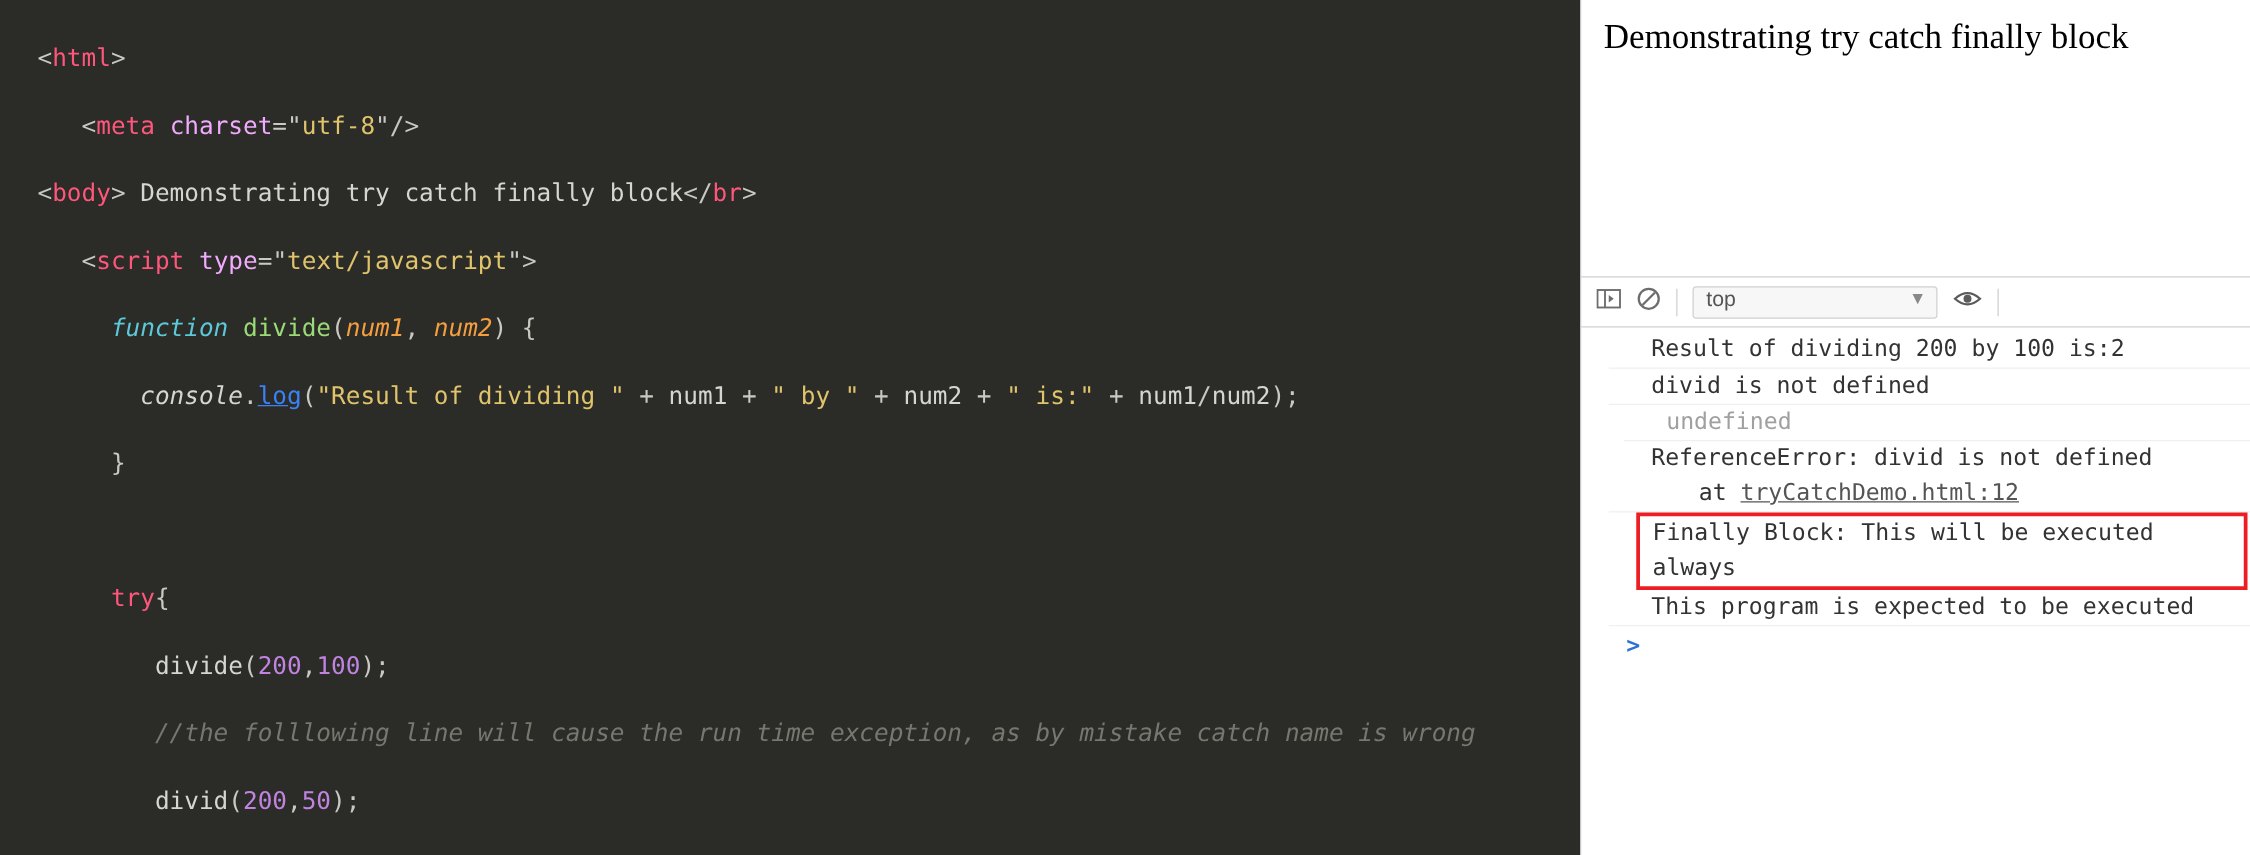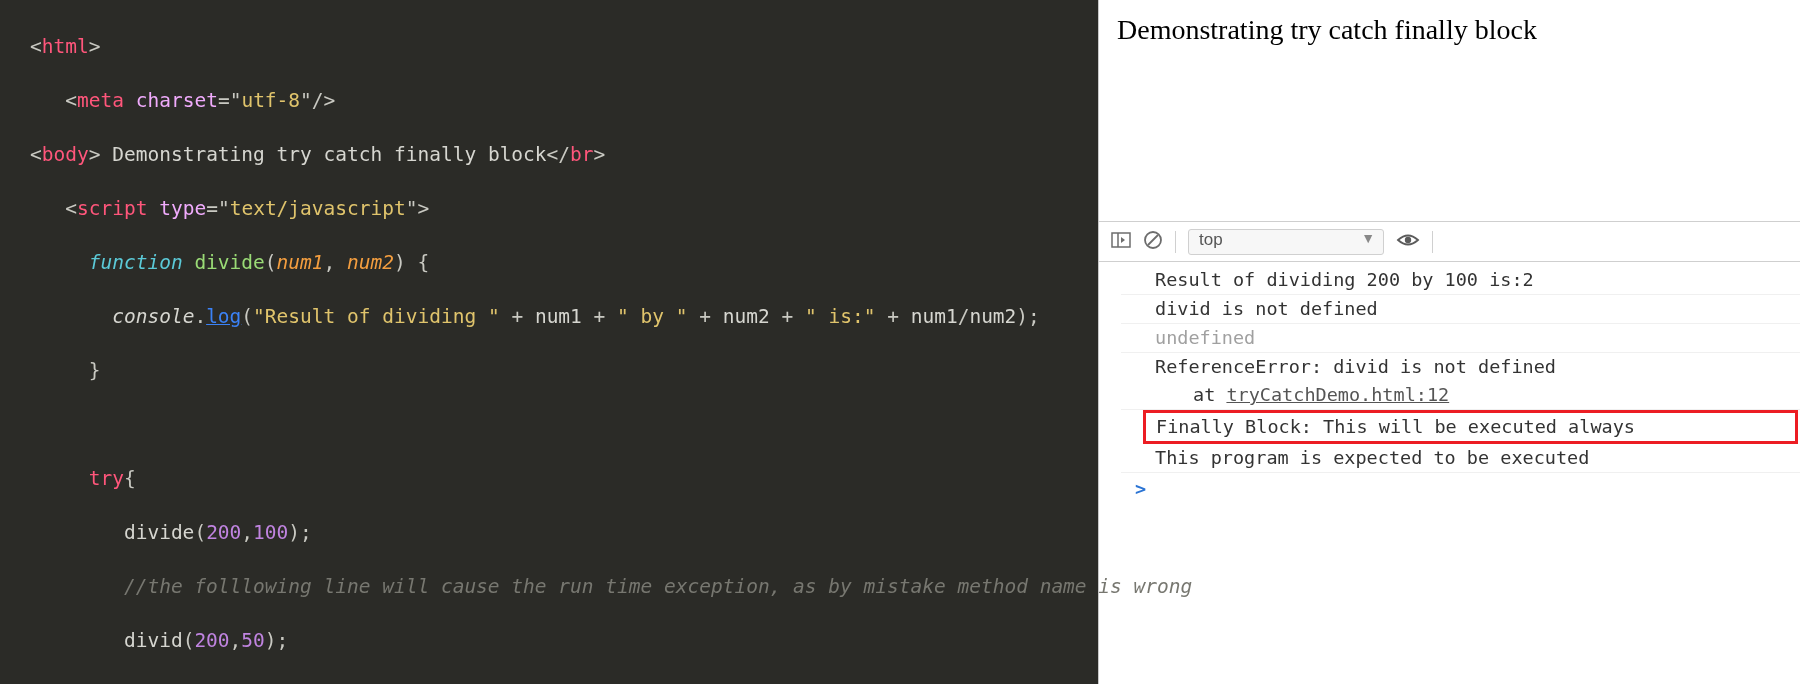--- a/index.html
+++ b/index.html
@@ -9,21 +9,21 @@
     display: flex;
     width: 1800px;
     height: 684px;
     overflow: hidden;
   }
 
   
   .editor {
     background: #2b2b27;
     color: #ddd;
-    width: 1098px;
+    width: 1264px;
     height: 100%;
     padding: 6px 0 0 30px;
     font-size: 19.5px;
     line-height: 27px;
     white-space: pre;
     letter-spacing: 0px;
     position: relative;
   }
   .editor .line { display: block; }
 
@@ -108,21 +108,21 @@
 
   .dt-log {
     flex: 1;
     font-family: Menlo, Consolas, monospace;
     font-size: 18.5px;
     line-height: 28px;
     padding-top: 4px;
     padding-left: 22px;
   }
   .log-row { padding: 0 0 0 34px; border-bottom: 1px solid #f0f0f0; }
-  .log-row.dim { color:#a0a0a0; }
+  .log-row.dim { color:#a0a0a0;margin-left:12px; }
   .log-row a { color:#555; text-decoration: underline; }
   .log-row.stack { padding-left: 34px; }
   .log-row.stack .at { padding-left: 38px; display:block; }
   .log-row.highlight {
     border: 3px solid #ec1d23;
     margin: 0 2px 0 22px;
     padding-left: 10px;
   }
   .prompt { color:#2b74d4; padding: 2px 0 0 14px; font-weight:bold; }
 </style>
@@ -133,21 +133,21 @@
 <span class="line"><span class="punct">&lt;</span><span class="tag">html</span><span class="punct">&gt;</span></span>
 <span class="line">   <span class="punct">&lt;</span><span class="tag">meta</span><span> </span><span class="attrn">charset</span><span class="punct">=</span><span class="punct">"</span><span class="attrv">utf-8</span><span class="punct">"</span><span class="punct">/&gt;</span></span>
 <span class="line"><span class="punct">&lt;</span><span class="tag">body</span><span class="punct">&gt;</span><span class="text"> Demonstrating try catch finally block</span><span class="punct">&lt;/</span><span class="tag">br</span><span class="punct">&gt;</span></span>
 <span class="line">   <span class="punct">&lt;</span><span class="tag">script</span><span> </span><span class="attrn">type</span><span class="punct">=</span><span class="punct">"</span><span class="attrv">text/javascript</span><span class="punct">"</span><span class="punct">&gt;</span></span>
 <span class="line">     <span class="fnword">function</span> <span class="fname">divide</span><span class="punct">(</span><span class="param">num1</span><span class="punct">, </span><span class="param">num2</span><span class="punct">) </span><span class="punct">{</span></span>
 <span class="line">       <span class="obj">console</span><span class="punct">.</span><span class="method">log</span><span class="punct">(</span><span class="str">"Result of dividing "</span><span class="punct"> + </span><span class="var">num1</span><span class="punct"> + </span><span class="str">" by "</span><span class="punct"> + </span><span class="var">num2</span><span class="punct"> + </span><span class="str">" is:"</span><span class="punct"> + </span><span class="var">num1</span><span class="punct">/</span><span class="var">num2</span><span class="punct">);</span></span>
 <span class="line">     <span class="punct">}</span></span>
 <span class="line"> </span>
 <span class="line">     <span class="kw">try</span><span class="punct">{</span></span>
 <span class="line">        <span class="ident">divide</span><span class="punct">(</span><span class="num">200</span><span class="punct">,</span><span class="num">100</span><span class="punct">);</span></span>
-<span class="line">        <span class="comment">//the folllowing line will cause the run time exception, as by mistake method name is wrong</span></span>
+<span class="line">        <span class="comment">//the folllowing line will cause the run time exception, as by mistake catch name is wrong</span></span>
 <span class="line">        <span class="ident">divid</span><span class="punct">(</span><span class="num">200</span><span class="punct">,</span><span class="num">50</span><span class="punct">);</span></span>
 <span class="line">        <span class="obj">console</span><span class="punct">.</span><span class="method">log</span><span class="punct">(</span><span class="str">"The code from here does not execute"</span><span class="punct">)</span></span>
 
 
 
 
 
 
 
 

